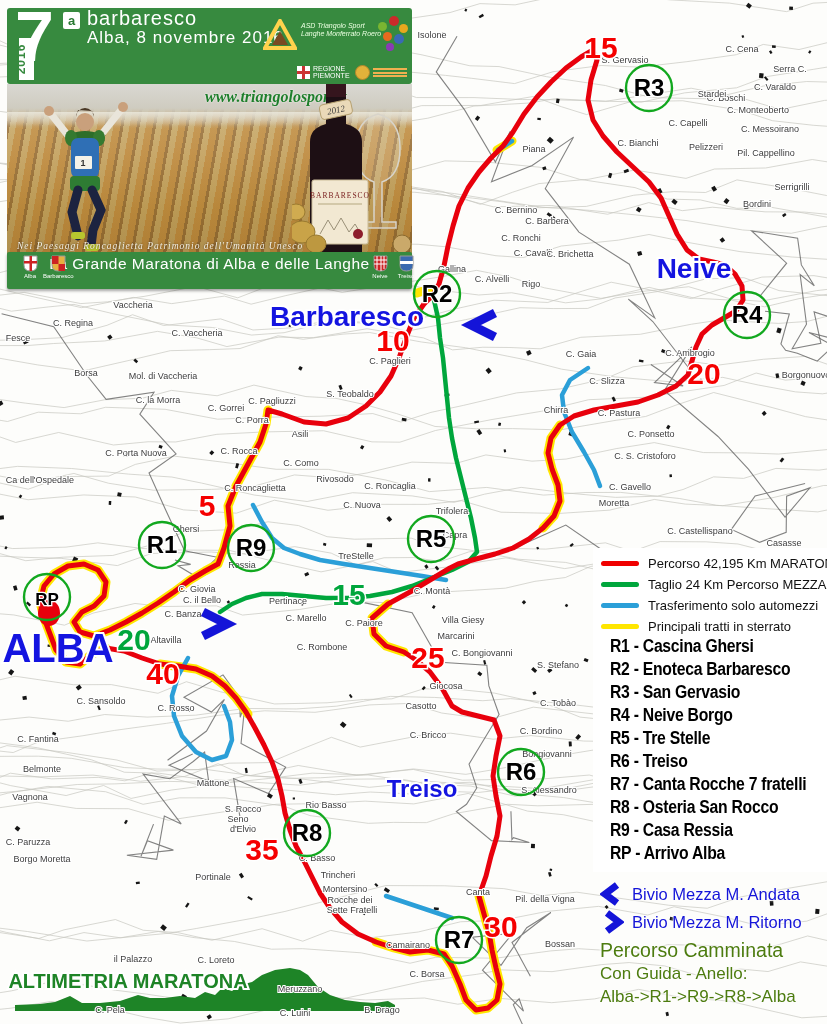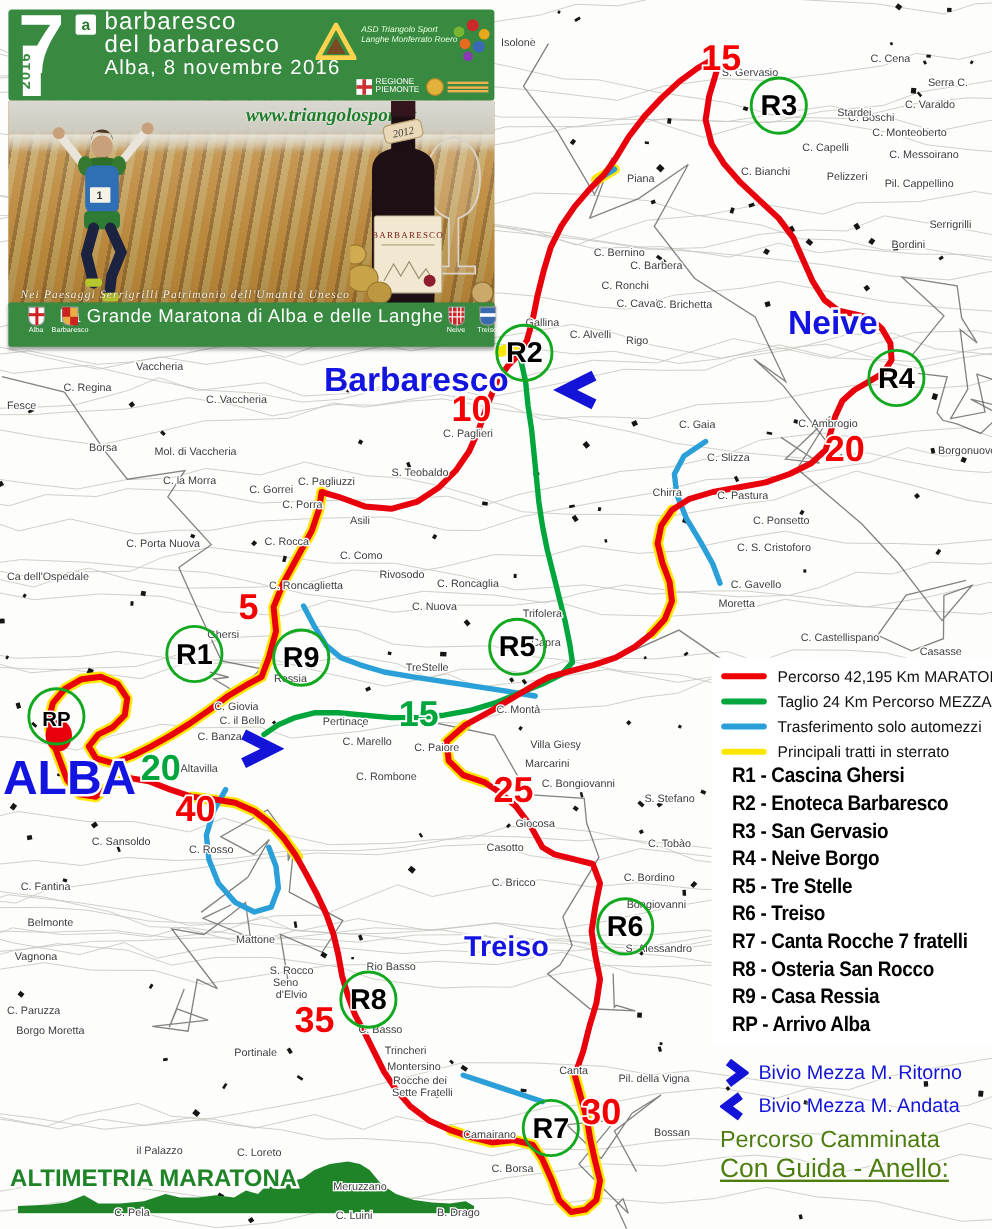--- a/index.html
+++ b/index.html
@@ -52,21 +52,21 @@
   .lswatch{width:38px;height:5px;border-radius:3px;flex:0 0 38px;}
   .lrow span{font-size:13px;color:#111;white-space:nowrap;}
   .ckrow{position:absolute;left:17px;font-size:17.5px;font-weight:bold;color:#000;white-space:nowrap;
          transform:scaleX(.9);transform-origin:left center;letter-spacing:-0.3px;}
   #bivio{position:absolute;left:600px;top:880px;z-index:4;}
   .bvrow{display:flex;align-items:center;gap:8px;height:28px;}
   .bvrow span{color:#1414d8;font-size:16.5px;white-space:nowrap;text-shadow:0 0 3px #fff,0 0 3px #fff;}
   #cammin{position:absolute;left:600px;top:938px;z-index:4;color:#4d7c0f;
           text-shadow:0 0 3px #fff,0 0 3px #fff,0 0 4px #fff;}
   #cammin .c1{font-size:19.5px;line-height:24px;}
-  #cammin .c2,#cammin .c3{font-size:22px;line-height:23px;text-decoration:underline;}
+  #cammin .c2,#cammin .c3{font-size:17px;line-height:23px;}
 </style>
 </head>
 <body>
 
 <div id="stage">
 
   <svg id="mapsvg" width="827" height="1024" viewBox="0 0 827 1024">
       <path d="M-20,31.704753153026104 L 7.168539015110582,44.104351605288684 L 56.634543715044856,44.66192858712748 L 95.82780279684812,43.783977032639086 L 129.2251843039412,45.170442735310644 L 179.76895745028742,38.87364732194692 L 210.2271501882933,45.739984372630715 L 253.3712392882444,37.865553135517985 L 291.24979005777277,32.48998392140493 L 334.96567345107906,27.194570375606418 L 394.1937871079426,20.630443826317787 L 449.91607295232825,12.591028269380331 L 479.94408146478236,3.6117730531841516 L 515.1273739233147,4.8572102738544345 L 566.7929532506969,-6.205319383181632 L 623.7458780303132,-4.808839935809374 L 670.5027472169604,-0.1264763348735869 L 729.3123868491966,3.1074204137548804 L 786.5545569523238,11.625761003699154 L 812.9538035392761,3.174241225235164 L 850.4481390339788,1.2324500610120595" fill="none" stroke="#c7c7c0" stroke-width="0.7"></path>
       <path d="M-20,40.17611428163946 L 8.08371823397465,47.14452652959153 L 45.99764391547069,45.239134825300425 L 87.40083590266295,56.840885263867676 L 137.01567391050048,61.73661941988394 L 173.58835125807673,58.00131702562794 L 203.44604342943057,48.46694178879261 L 260.40226381621324,43.85004281811416 L 292.06540725775994,47.28747025458142 L 328.85238977032714,35.42188494093716 L 377.8012719703838,46.37755101779476 L 421.9768144749105,54.86856665275991 L 469.9103678402025,65.78539494751021 L 499.0068166423589,66.56355127086863 L 546.7276275658514,76.73123890627176 L 605.3450713062193,85.51813326496631 L 651.1432816530578,97.57877389201894 L 710.0060030072927,98.84154885588214 L 763.6541326553561,85.98974734498188 L 806.7167048470583,81.51921290205792 L 857.0662106643431,82.80608555162326" fill="none" stroke="#c7c7c0" stroke-width="0.7"></path>
       <path d="M-20,775.4163527674973 L 39.19268854660913,776.9127391893417 L 93.00327057484537,775.0925866672769 L 140.48556957859546,781.2949820510112 L 184.7949543816503,776.4169615604915 L 218.08418563567102,763.6591468364932 L 243.92673386610113,775.1874664323404 L 298.09464581427164,778.5831029848196 L 323.5986883356236,781.6744007910602 L 369.42007061094046,787.3124943552539 L 429.2401928163599,781.5404268559068 L 488.7598274170887,785.4396750512533 L 541.9319378514774,788.6740468014032 L 595.9867993544322,779.2897149235941 L 655.7837510574609,779.469938186463 L 700.6248980551027,770.6528765880503 L 739.4907177542336,763.1302717123181 L 792.9646954475902,772.5310218282975 L 843.7218709476292,776.650857059285 L 903.38037236128,779.492916198913" fill="none" stroke="#c7c7c0" stroke-width="0.7"></path>
@@ -430,21 +430,20 @@
 
   <div id="poster">
     <div class="pheader">
       <div class="seven">7</div>
       <div class="yrbox">
           <span>2016</span>
         </div>
       <div class="abox">a</div>
       <div class="ptitles">
         <div class="tl">barbaresco</div>
-        <div class="tl">del barbaresco</div>
         <div class="pdate">Alba, 8 novembre 2016</div>
       </div>
       <svg class="tri-logo" width="34" height="32">
         <polygon points="17,2 32,29 2,29" fill="none" stroke="#ffd34d" stroke-width="4"></polygon>
         <polygon points="17,12 25,26 9,26" fill="#7a4a22"></polygon>
       </svg>
       <div class="orgtxt">
         <div>ASD Triangolo Sport</div>
         <div>Langhe Monferrato Roero</div>
       </div>
@@ -509,21 +508,21 @@
         <rect x="20" y="96" width="56" height="64" rx="2" fill="#f2e8d2" stroke="#cbbd9a"></rect>
         <text x="48" y="114" font-size="7.5" fill="#7a2020" text-anchor="middle" letter-spacing="1" font-family="Liberation Serif, serif">BARBARESCO</text>
         <line x1="26" y1="120" x2="70" y2="120" stroke="#b5a880" stroke-width="1"></line>
         <path d="M28,150 l8,-14 l6,10 l7,-12 l8,14 l6,-8 l6,10" fill="none" stroke="#9a9078" stroke-width="1"></path>
         <circle cx="66" cy="150" r="5" fill="#8d1d2c"></circle>
         <ellipse cx="10" cy="148" rx="13" ry="11" fill="#c9a348" stroke="#9a7a30"></ellipse>
         <ellipse cx="24" cy="160" rx="10" ry="9" fill="#bd9840" stroke="#9a7a30"></ellipse>
         <ellipse cx="4" cy="128" rx="9" ry="8" fill="#d0ab50" stroke="#9a7a30"></ellipse>
         <circle cx="110" cy="160" r="9" fill="#caa96a" stroke="#8a6a30"></circle>
       </svg>
-      <div class="scriptline">Nei Paesaggi Serrigrilli Patrimonio dell'Umanità Unesco</div>
+      <div class="scriptline">Nei Paesaggi Roncaglietta Patrimonio dell'Umanità Unesco</div>
     </div>
 
     <div class="pbanner">
       <div class="btitle">La Grande Maratona di Alba e delle Langhe</div>
       <div class="crest" style="left:8px;">
           <svg width="15" height="17">
             <path d="M1,1 h13 v9 q0,6 -6.5,6 q-6.5,0 -6.5,-6 z" fill="#fff" stroke="#999"></path>
             <rect x="6.5" y="1" width="2.5" height="15" fill="#c22"></rect>
             <rect x="1" y="6" width="13" height="2.5" fill="#c22"></rect>
           </svg>
@@ -579,28 +578,29 @@
     <div class="ckrow" style="top:203px;">R6 - Treiso</div>
     <div class="ckrow" style="top:226px;">R7 - Canta Rocche 7 fratelli</div>
     <div class="ckrow" style="top:249px;">R8 - Osteria San Rocco</div>
     <div class="ckrow" style="top:272px;">R9 - Casa Ressia</div>
     <div class="ckrow" style="top:295px;">RP - Arrivo Alba</div>
   </div>
 
   <div id="bivio">
     <div class="bvrow">
       <svg width="24" height="24">
+          <polyline points="17,3 5,12 17,21" fill="none" stroke="#1414d8" stroke-width="7" stroke-linejoin="miter"></polyline>
+        </svg>
+      <span>Bivio Mezza M. Andata</span>
+    </div>
+    <div class="bvrow">
+      <svg width="24" height="24">
           <polyline points="7,3 19,12 7,21" fill="none" stroke="#1414d8" stroke-width="7" stroke-linejoin="miter"></polyline>
         </svg>
       <span>Bivio Mezza M. Ritorno</span>
-    </div>
-    <div class="bvrow">
-      <svg width="24" height="24">
-          <polyline points="17,3 5,12 17,21" fill="none" stroke="#1414d8" stroke-width="7" stroke-linejoin="miter"></polyline>
-        </svg>
-      <span>Bivio Mezza M. Andata</span>
     </div>
   </div>
   <div id="cammin">
     <div class="c1">Percorso Camminata</div>
     <div class="c2">Con Guida - Anello:</div>
+    <div class="c3">Alba-&gt;R1-&gt;R9-&gt;R8-&gt;Alba</div>
   </div>
 </div>
 
 </body></html>

